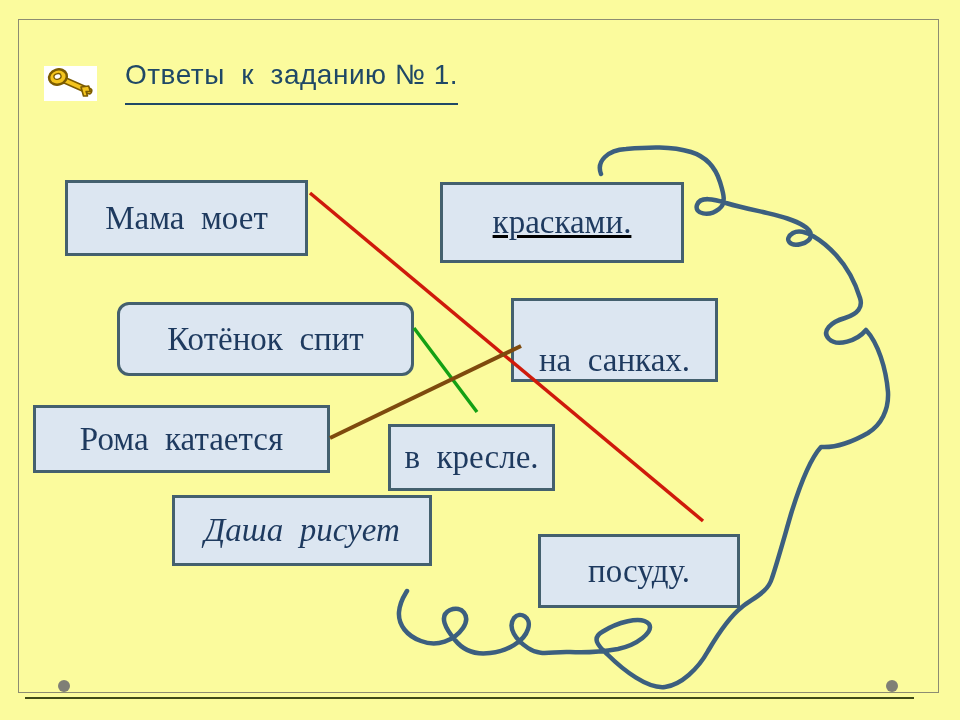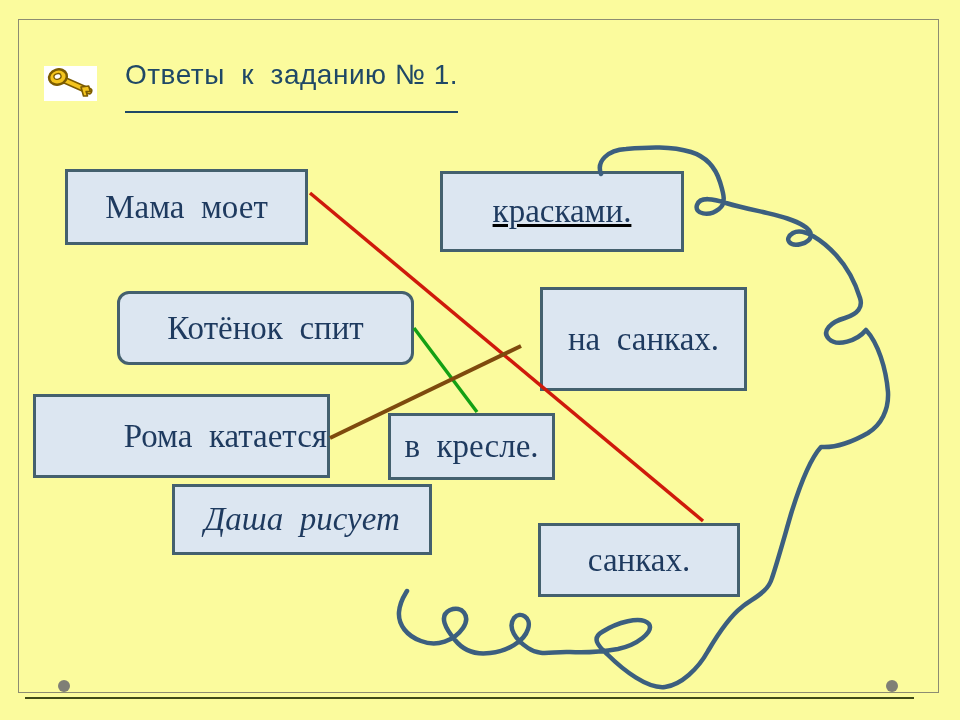--- a/index.html
+++ b/index.html
@@ -24,28 +24,28 @@
   }
   .dot-left{left:58px;top:680px;}
   .dot-right{left:886px;top:680px;}
   .key-wrap{
     position:absolute;left:44px;top:64px;width:54px;height:38px;
   }
   .title{
     position:absolute;left:125px;top:58px;margin:0;
     font-size:28px;font-weight:normal;letter-spacing:0.5px;
     color:#1F4866;white-space:pre;
-    border-bottom:2px solid #1F4866;padding-bottom:19px;line-height:34px;
+    border-bottom:2px solid #1F4866;padding-bottom:11px;line-height:34px;
   }
   .pbox{
     position:absolute;
     background:#DCE6F1;
     border:3px solid #44606E;
     box-sizing:border-box;
-    display:flex;align-items:center;justify-content:center;
+    display:flex;align-items:center;justify-content:center;margin-top:11px;
   }
   .pbox span{
     font-family:"Liberation Serif",serif;
     font-size:33px;color:#1E3A5F;white-space:pre;
   }
   .overlay{
     position:absolute;left:0;top:0;width:960px;height:720px;
     pointer-events:none;
   }
 </style>
@@ -74,34 +74,34 @@
 
 <div class="pbox" style="left:65px;top:169px;width:243px;height:76px;">
   <span>Мама  моет</span>
 </div>
 <div class="pbox" style="left:440px;top:171px;width:244px;height:81px;text-decoration:underline;">
   <span>красками.</span>
 </div>
 <div class="pbox" style="left:117px;top:291px;width:297px;height:74px;border-radius:12px;">
   <span>Котёнок  спит</span>
 </div>
-<div class="pbox" style="left:540px;top:287px;width:207px;height:104px;">
+<div class="pbox" style="left:511px;top:287px;width:207px;height:84px;align-items:flex-end;">
   <span>на  санках.</span>
 </div>
-<div class="pbox" style="left:33px;top:394px;width:297px;height:84px;justify-content:flex-end;">
+<div class="pbox" style="left:33px;top:394px;width:297px;height:68px;">
   <span>Рома  катается</span>
 </div>
 <div class="pbox" style="left:388px;top:413px;width:167px;height:67px;justify-content:center;">
   <span>в  кресле.</span>
 </div>
 <div class="pbox" style="left:172px;top:484px;width:260px;height:71px;font-style:italic;">
   <span>Даша  рисует</span>
 </div>
 <div class="pbox" style="left:538px;top:523px;width:202px;height:74px;">
-  <span>санках.</span>
+  <span>посуду.</span>
 </div>
 
 <svg class="overlay" viewBox="0 0 960 720">
   <line x1="310" y1="193" x2="703" y2="521" stroke-width="3.5" stroke="#CF1A0B"></line>
   <line x1="414" y1="328" x2="477" y2="412" stroke-width="3.5" stroke="#14A014"></line>
   <line x1="330" y1="438" x2="521" y2="346" stroke-width="4" stroke="#7E4A0D"></line>
   <path fill="none" stroke-width="4.5" stroke-linecap="round" stroke-linejoin="round" d="M 601 174
            C 596 161 608 150 626 149
            C 649 147 671 146 691 152
            C 707 157 716 169 720 182

